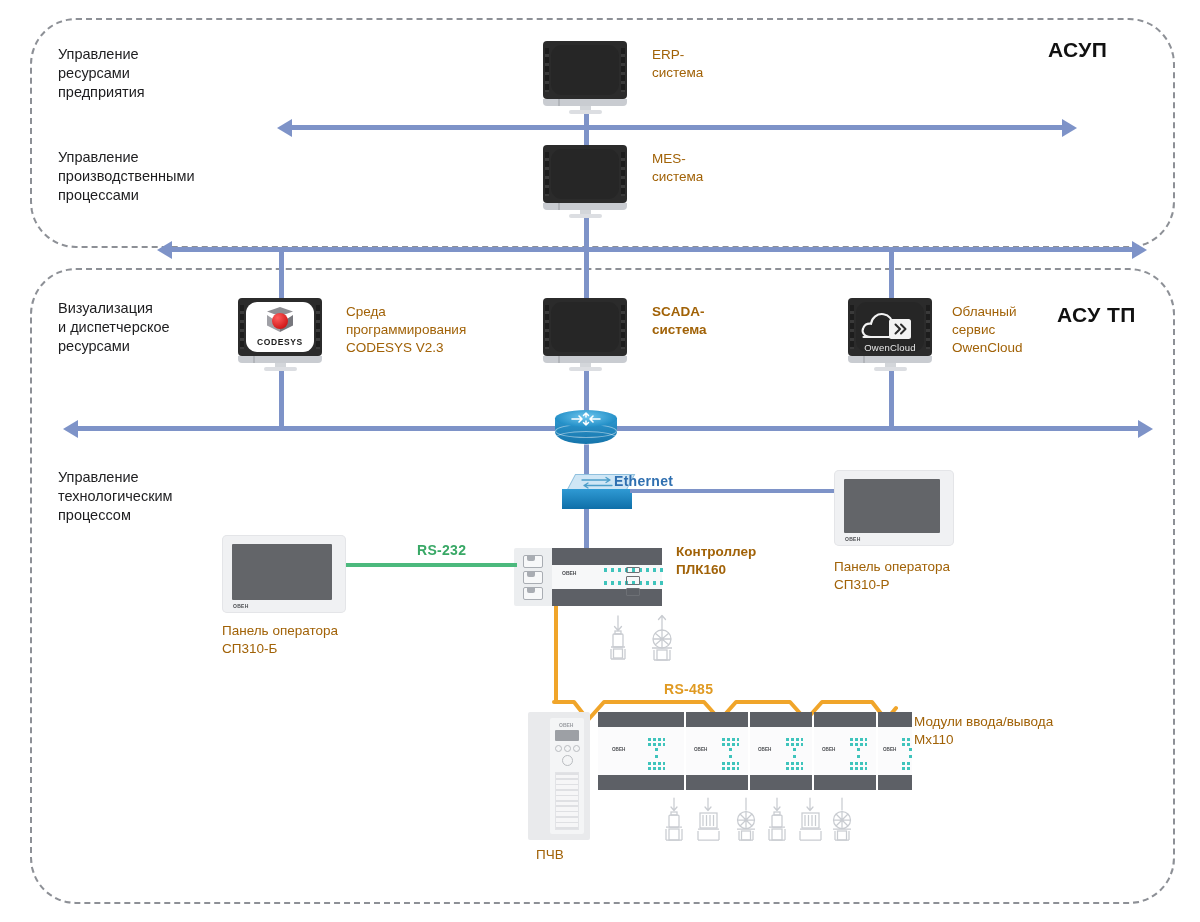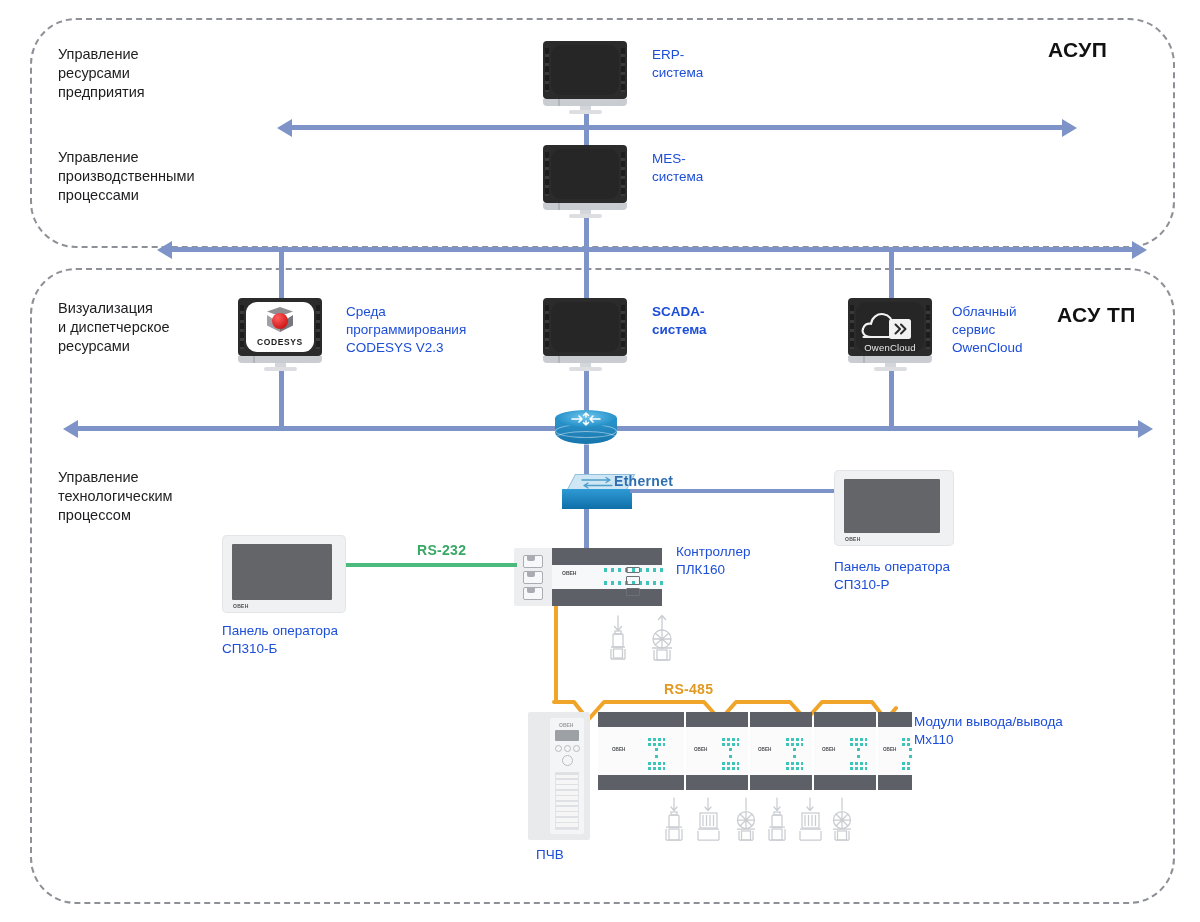--- a/index.html
+++ b/index.html
@@ -53,21 +53,21 @@
   .cds-cube .rt{position:absolute;left:15px;top:8px;width:13px;height:17px;background:#77777d;
        clip-path:polygon(0 50%,100% 0,100% 62%,0 100%);}
   .cds-txt{font-size:8.5px;font-weight:bold;letter-spacing:.6px;color:#1b1b1b;margin-top:3px;}
 
   
   .logo-owen{width:108px;height:52px;position:relative;display:flex;flex-direction:column;
        align-items:center;justify-content:center;}
   .ow-txt{font-size:9.5px;color:#e9e9e9;letter-spacing:.2px;position:absolute;bottom:0;left:50%;transform:translateX(-50%);}
 
   
-  .dev-label{position:absolute;font-size:13.5px;line-height:18px;color:#1d4ed8;white-space:pre-line;}
+  .dev-label{position:absolute;font-size:13.5px;line-height:18px;color:#a16207;white-space:pre-line;}
 
   
   .router{position:absolute;}
   .rt-cyl{position:absolute;left:0;top:8px;width:62px;height:26px;background:linear-gradient(to bottom,#2e97cf,#1675ab);border-radius:0 0 31px 31px/0 0 12px 12px;}
   .rt-top{position:absolute;left:0;top:0;width:62px;height:17px;border-radius:50%;
       background:radial-gradient(ellipse at 50% 40%,#6fc6ee,#2490c8 70%,#1b7cb0);}
   .rt-ring{position:absolute;left:0;width:62px;height:14px;border-radius:50%;border:1.5px solid rgba(255,255,255,.45);box-sizing:border-box;}
 
   
   .sw-top{position:absolute;left:0;top:0;width:60px;height:16px;background:#cfe6f5;
@@ -287,21 +287,21 @@
       <div class="plc-band" style="top:0;"></div>
       <div class="plc-band" style="bottom:0;"></div>
       <div class="plc-brand" style="left:10px;top:22px;">ОВЕН</div>
       <div class="plc-dots" style="left:52px;top:20px;width:60px;"></div>
       <div class="plc-dots" style="left:52px;top:33px;width:60px;"></div>
       <div class="plc-icn" style="left:74px;top:19px;width:14px;height:6px;border-radius:1px;"></div>
       <div class="plc-icn" style="left:74px;top:28px;width:14px;height:9px;border-radius:1px;"></div>
       <div class="plc-icn" style="left:74px;top:40px;width:14px;height:8px;border-radius:1px;"></div>
     </div>
   </div>
-  <div class="dev-label" style="left:676px;top:543px;">Контроллер
+  <div class="dev-label" style="left:676px;top:543px;font-weight:bold;">Контроллер
 ПЛК160</div>
 
   <div class="line-green" style="left:345px;top:563px;width:172px;"></div>
   <div class="bus-label" style="left:417px;top:542px;color:#39a866;">RS-232</div>
 
   <div class="panel" style="left:222px;top:535px;width:124px;height:78px;">
     <div class="panel-screen" style="left:10px;top:9px;width:100px;height:56px;"></div>
     <div class="panel-brand" style="left:11px;top:68px;">ОВЕН</div>
   </div>
   <div class="dev-label" style="left:222px;top:622px;">Панель оператора
@@ -393,21 +393,21 @@
     <div class="mod-brand" style="left:5px;top:35px;">ОВЕН</div>
     <div class="mod-leds" style="left:24px;top:26px;">
         <i></i>
         <i></i>
         <b></b>
         <b></b>
         <i></i>
         <i></i>
       </div>
   </div>
-  <div class="dev-label" style="left:914px;top:713px;">Модули вывода/вывода
+  <div class="dev-label" style="left:914px;top:713px;">Модули ввода/вывода
 Мх110</div>
 
   <div class="vfd" style="left:528px;top:712px;width:62px;height:128px;">
     <div class="vfd-panel" style="left:22px;top:6px;width:34px;height:116px;">
       <div class="vfd-brand" style="left:9px;top:4px;">ОВЕН</div>
       <div class="vfd-disp" style="left:5px;top:12px;width:24px;height:11px;"></div>
       <div class="vfd-knob" style="left:5px;top:27px;width:7px;height:7px;"></div>
       <div class="vfd-knob" style="left:14px;top:27px;width:7px;height:7px;"></div>
       <div class="vfd-knob" style="left:23px;top:27px;width:7px;height:7px;"></div>
       <div class="vfd-knob" style="left:12px;top:37px;width:11px;height:11px;"></div>

